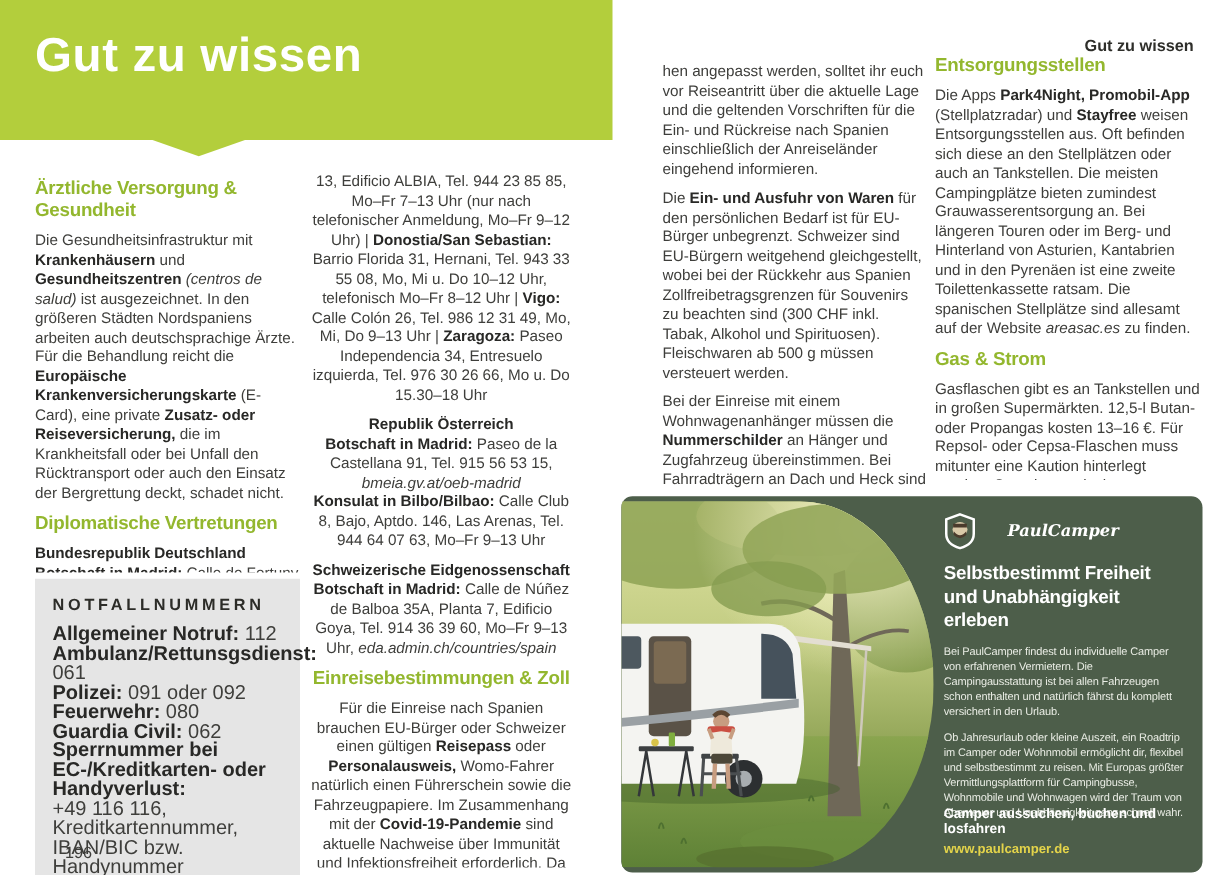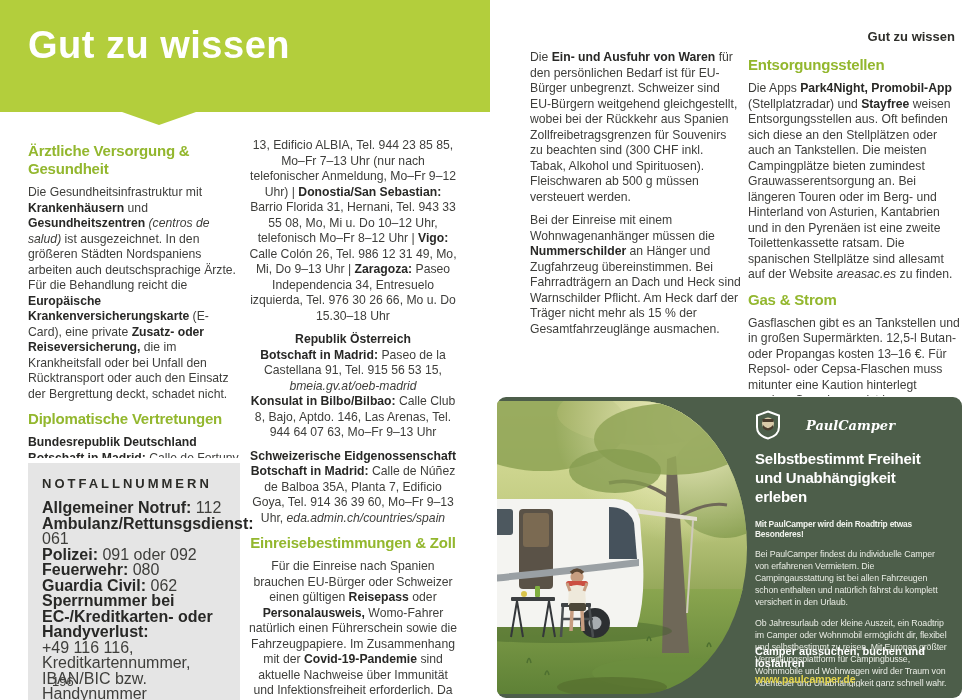--- a/index.html
+++ b/index.html
@@ -34,21 +34,21 @@
     text-align:left;overflow:hidden;
   }
   .col p{margin:0 0 8px 0;}
   .col h2{
     color:#93b72e;font-size:15px;line-height:18px;letter-spacing:-.2px;
     font-weight:bold;margin:4px 0 7px 0;
   }
   .col1{left:28px;top:138px;height:320px;}
   .col2{left:247px;top:138px;height:556px;text-align:center;}
   .col3{left:530px;top:50px;height:344px;}
-  .col4{left:748px;top:52px;height:344px;}
+  .col4{left:748px;top:40px;height:344px;}
   .b{font-weight:bold;color:#282826;}
   .i{font-style:italic;}
   
   .emergency-box{
     position:absolute;left:28px;top:463px;width:212px;box-sizing:border-box;
     background:#e5e5e5;padding:13px 14px 12px 14px;
   }
   .emergency-title{
     font-size:13px;font-weight:bold;color:#2c2c28;letter-spacing:3px;
     margin:0 0 9px 0;
@@ -121,20 +121,21 @@
 
 <div class="col col2">
   <p><span>13, Edificio ALBIA, Tel. 944 23 85 85, Mo–Fr 7–13 Uhr (nur nach telefonischer Anmeldung, Mo–Fr 9–12 Uhr) | </span><span class="b">Donostia/San Sebastian:</span><span> Barrio Florida 31, Hernani, Tel. 943 33 55 08, Mo, Mi u. Do 10–12 Uhr, telefonisch Mo–Fr 8–12 Uhr | </span><span class="b">Vigo:</span><span> Calle Colón 26, Tel. 986 12 31 49, Mo, Mi, Do 9–13 Uhr | </span><span class="b">Zaragoza:</span><span> Paseo Independencia 34, Entresuelo izquierda, Tel. 976 30 26 66, Mo u. Do 15.30–18 Uhr</span></p>
   <p><span class="b">Republik Österreich</span><br><span class="b">Botschaft in Madrid:</span><span> Paseo de la Castellana 91, Tel. 915 56 53 15, </span><span class="i">bmeia.gv.at/oeb-madrid</span><br><span class="b">Konsulat in Bilbo/Bilbao:</span><span> Calle Club 8, Bajo, Aptdo. 146, Las Arenas, Tel. 944 64 07 63, Mo–Fr 9–13 Uhr</span></p>
   <p><span class="b">Schweizerische Eidgenossenschaft</span><br><span class="b">Botschaft in Madrid:</span><span> Calle de Núñez de Balboa 35A, Planta 7, Edificio Goya, Tel. 914 36 39 60, Mo–Fr 9–13 Uhr, </span><span class="i">eda.admin.ch/countries/spain</span></p>
   <h2>Einreisebestimmungen &amp; Zoll</h2>
   <p><span>Für die Einreise nach Spanien brauchen EU-Bürger oder Schweizer einen gültigen </span><span class="b">Reisepass</span><span> oder </span><span class="b">Personalausweis,</span><span> Womo-Fahrer natürlich einen Führerschein sowie die Fahrzeugpapiere. Im Zusammenhang mit der </span><span class="b">Covid-19-Pandemie</span><span> sind aktuelle Nachweise über Immunität und Infektionsfreiheit erforderlich. Da Maßnahmen und Verordnungen laufend dem aktuellen Infektionsgesche-</span></p>
 </div>
 
 <div class="col col3">
+  <p><span>hen angepasst werden, solltet ihr euch vor Reiseantritt über die aktuelle Lage und die geltenden Vorschriften für die Ein- und Rückreise nach Spanien einschließlich der Anreiseländer eingehend informieren.</span></p>
   <p><span>Die </span><span class="b">Ein- und Ausfuhr von Waren</span><span> für den persönlichen Bedarf ist für EU-Bürger unbegrenzt. Schweizer sind EU-Bürgern weitgehend gleichgestellt, wobei bei der Rückkehr aus Spanien Zollfreibetragsgrenzen für Souvenirs zu beachten sind (300 CHF inkl. Tabak, Alkohol und Spirituosen). Fleischwaren ab 500 g müssen versteuert werden.</span></p>
   <p><span>Bei der Einreise mit einem Wohnwagenanhänger müssen die </span><span class="b">Nummerschilder</span><span> an Hänger und Zugfahrzeug übereinstimmen. Bei Fahrradträgern an Dach und Heck sind Warnschilder Pflicht. Am Heck darf der Träger nicht mehr als 15 % der Gesamtfahrzeuglänge ausmachen.</span></p>
 </div>
 
 <div class="col col4">
   <h2>Entsorgungsstellen</h2>
   <p><span>Die Apps </span><span class="b">Park4Night, Promobil-App</span><span> (Stellplatzradar) und </span><span class="b">Stayfree</span><span> weisen Entsorgungsstellen aus. Oft befinden sich diese an den Stellplätzen oder auch an Tankstellen. Die meisten Campingplätze bieten zumindest Grauwasserentsorgung an. Bei längeren Touren oder im Berg- und Hinterland von Asturien, Kantabrien und in den Pyrenäen ist eine zweite Toilettenkassette ratsam. Die spanischen Stellplätze sind allesamt auf der Website </span><span class="i">areasac.es</span><span> zu finden.</span></p>
   <h2>Gas &amp; Strom</h2>
   <p><span>Gasflaschen gibt es an Tankstellen und in großen Supermärkten. 12,5-l Butan- oder Propangas kosten 13–16 €. Für Repsol- oder Cepsa-Flaschen muss mitunter eine Kaution hinterlegt werden. Campinggas ist in Supermärkten und an den meisten Camping- und Stellplätzen</span></p>
 </div>
@@ -203,21 +204,20 @@
     <div class="ad-logo">
       <svg width="26" height="30" viewBox="0 0 26 30">
         <path d="M13 1.5 L24 5.5 V17 Q24 25.5 13 28.5 Q2 25.5 2 17 V5.5 Z" fill="none" stroke="#ffffff" stroke-width="2"></path>
         <circle cx="13" cy="13.5" r="6" fill="#d9c9a8"></circle>
         <path d="M7.5 10.5 H18.5" stroke="#4a3b2c" stroke-width="3"></path>
         <path d="M8 15 Q13 21.5 18 15 L18 18 Q13 23 8 18 Z" fill="#4a3b2c"></path>
       </svg>
       <span class="ad-logotype">PaulCamper</span>
     </div>
     <h3 class="ad-headline">Selbstbestimmt Freiheit und Unabhängigkeit erleben</h3>
-    <p class="ad-subline">Mit PaulCamper wird dein Roadtrip etwas Besonderes!</p>
     <div class="ad-copy">
       <p>Bei PaulCamper findest du individuelle Camper von erfahrenen Vermietern. Die Campingausstattung ist bei allen Fahrzeugen schon enthalten und natürlich fährst du komplett versichert in den Urlaub.</p>
       <p>Ob Jahresurlaub oder kleine Auszeit, ein Roadtrip im Camper oder Wohnmobil ermöglicht dir, flexibel und selbstbestimmt zu reisen. Mit Europas größter Vermittlungsplattform für Campingbusse, Wohnmobile und Wohnwagen wird der Traum von Abenteuer und Unabhängigkeit ganz schnell wahr.</p>
     </div>
   </div>
   <div class="ad-footer">
     <p class="ad-cta">Camper aussuchen, buchen und losfahren</p>
     <p class="ad-url">www.paulcamper.de</p>
   </div>
 </div>

